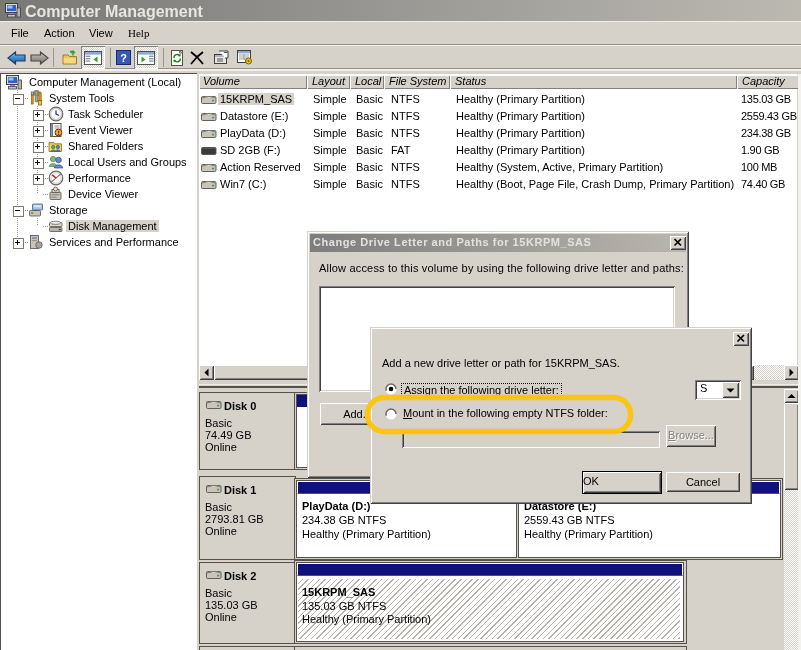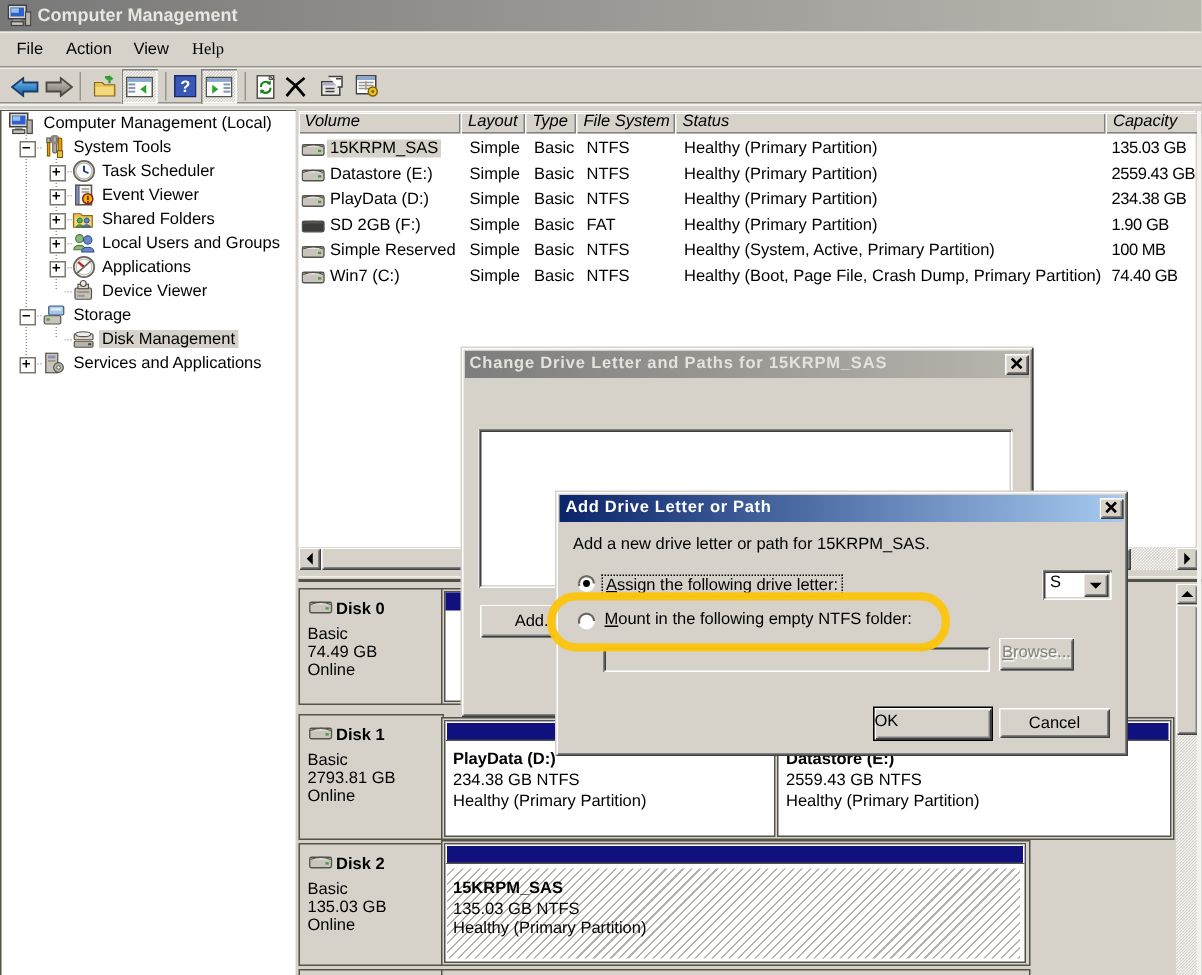--- a/index.html
+++ b/index.html
@@ -7,21 +7,21 @@
        background:#d6d2ca;}
   .abs{position:absolute;}
   .raised1{box-shadow:inset 1px 1px 0 #ffffff, inset -1px -1px 0 #808080;font-style:italic;}
   .sunken{box-shadow:inset 1px 1px 0 #808080, inset -1px -1px 0 #ffffff,
           inset 2px 2px 0 #404040, inset -2px -2px 0 #d6d2ca;}
   .btn{background:#d6d2ca;box-shadow:inset 1px 1px 0 #ffffff, inset -1px -1px 0 #404040,
        inset 2px 2px 0 #d6d2ca, inset -2px -2px 0 #808080;
        text-align:center;color:#000;}
   .dlg{background:#d6d2ca;box-shadow:inset 1px 1px 0 #d6d2ca, inset -1px -1px 0 #404040,
        inset 2px 2px 0 #ffffff, inset -2px -2px 0 #808080;}
-  .ttxt{font-weight:bold;font-size:12px;color:#fff;white-space:nowrap;}
+  .ttxt{font-weight:bold;font-size:16px;color:#fff;white-space:nowrap;}
   .u{text-decoration:underline;}
   .nw{white-space:nowrap;}
 </style></head>
 <body>
 
 <div class="abs" style="left:0;top:0;width:801px;height:21px;background:linear-gradient(90deg,#787878,#bcb9b1);">
   <div class="abs" style="left:5px;top:2px;"><svg width="16" height="16" viewBox="0 0 16 16">
         <rect x="0.5" y="1.5" width="12" height="9" fill="#dcd8d0" stroke="#404040"></rect>
         <rect x="2" y="3" width="9" height="6" fill="#2e62c8"></rect>
         <rect x="2.5" y="3.5" width="5" height="3" fill="#9cc0ee"></rect>
@@ -194,21 +194,21 @@
 <div class="abs nw" style="left:66px;top:156px;padding:0 2px;">Local Users and Groups</div>
 <div class="abs" style="left:33px;top:174px;width:9px;height:9px;background:#fff;border:1px solid #7a786f;"></div>
 <div class="abs" style="left:35px;top:178px;width:5px;height:1px;background:#000;"></div>
 <div class="abs" style="left:37px;top:176px;width:1px;height:5px;background:#000;"></div>
 <div class="abs" style="left:48px;top:170px;"><svg width="16" height="16" viewBox="0 0 16 16">
       <circle cx="8" cy="8" r="6.8" fill="#f4f2ee" stroke="#6a675f" stroke-width="1.2"></circle>
       <circle cx="8" cy="8" r="5.2" fill="#fdfdfb" stroke="#c4c0b8" stroke-width="0.7"></circle>
       <path d="M8 8 L4.2 4.8" stroke="#c02020" stroke-width="1.6"></path>
       <path d="M3.2 12.2 L12.8 3.8" stroke="#6a675f" stroke-width="1.1"></path>
     </svg></div>
-<div class="abs nw" style="left:66px;top:172px;padding:0 2px;">Applications</div>
+<div class="abs nw" style="left:66px;top:172px;padding:0 2px;">Performance</div>
 <div class="abs" style="left:48px;top:186px;"><svg width="16" height="16" viewBox="0 0 16 16">
       <rect x="2" y="6" width="11" height="7.5" rx="1" fill="#c8c4bc" stroke="#55524a" stroke-width="0.8"></rect>
       <rect x="4" y="3.5" width="7" height="3" fill="#dcd8d0" stroke="#55524a" stroke-width="0.8"></rect>
       <circle cx="7.5" cy="3" r="2" fill="#e8e6e0" stroke="#55524a" stroke-width="0.8"></circle>
       <rect x="3.5" y="8" width="8" height="1.4" fill="#9a968e"></rect>
       <rect x="3.5" y="10.5" width="5" height="1.4" fill="#9a968e"></rect>
     </svg></div>
 <div class="abs nw" style="left:66px;top:188px;padding:0 2px;">Device Viewer</div>
 <div class="abs" style="left:13px;top:206px;width:9px;height:9px;background:#fff;border:1px solid #7a786f;"></div>
 <div class="abs" style="left:15px;top:210px;width:5px;height:1px;background:#000;"></div>
@@ -229,31 +229,31 @@
 <div class="abs" style="left:13px;top:238px;width:9px;height:9px;background:#fff;border:1px solid #7a786f;"></div>
 <div class="abs" style="left:15px;top:242px;width:5px;height:1px;background:#000;"></div>
 <div class="abs" style="left:17px;top:240px;width:1px;height:5px;background:#000;"></div>
 <div class="abs" style="left:28px;top:234px;"><svg width="16" height="16" viewBox="0 0 16 16">
       <rect x="2.5" y="1.5" width="8" height="13" fill="#c8c4bc" stroke="#55524a" stroke-width="0.8"></rect>
       <rect x="4" y="3" width="5" height="2" fill="#8a98b8"></rect>
       <rect x="4" y="6" width="5" height="1.2" fill="#9a968e"></rect>
       <circle cx="11" cy="11" r="3.2" fill="#b8b4ac" stroke="#55524a" stroke-width="0.8"></circle>
       <circle cx="11" cy="11" r="1.2" fill="#f0eee8" stroke="#55524a" stroke-width="0.6"></circle>
     </svg></div>
-<div class="abs nw" style="left:47px;top:236px;padding:0 2px;">Services and Applications</div>
+<div class="abs nw" style="left:47px;top:236px;padding:0 2px;">Services and Performance</div>
 <div class="abs" style="left:199px;top:74px;width:598px;height:291px;background:#fff;"></div>
 <div class="abs" style="left:199px;top:75px;width:602px;height:14px;">
 <div class="abs raised1" style="left:0px;top:0;width:108px;height:14px;background:#d6d2ca;">
       <div class="abs nw" style="left:4px;top:0px;">Volume</div>
     </div>
 <div class="abs raised1" style="left:108px;top:0;width:43px;height:14px;background:#d6d2ca;">
       <div class="abs nw" style="left:5px;top:0px;">Layout</div>
     </div>
 <div class="abs raised1" style="left:151px;top:0;width:34px;height:14px;background:#d6d2ca;">
-      <div class="abs nw" style="left:5px;top:0px;">Type</div>
+      <div class="abs nw" style="left:5px;top:0px;">Local</div>
     </div>
 <div class="abs raised1" style="left:185px;top:0;width:66px;height:14px;background:#d6d2ca;">
       <div class="abs nw" style="left:5px;top:0px;">File System</div>
     </div>
 <div class="abs raised1" style="left:251px;top:0;width:287px;height:14px;background:#d6d2ca;">
       <div class="abs nw" style="left:5px;top:0px;">Status</div>
     </div>
 <div class="abs raised1" style="left:538px;top:0;width:64px;height:14px;background:#d6d2ca;">
       <div class="abs nw" style="left:5px;top:0px;">Capacity</div>
     </div>
@@ -299,21 +299,21 @@
 <div class="abs nw" style="left:313px;top:144px;">Simple</div>
 <div class="abs nw" style="left:356px;top:144px;">Basic</div>
 <div class="abs nw" style="left:391px;top:144px;">FAT</div>
 <div class="abs nw" style="left:456px;top:144px;">Healthy (Primary Partition)</div>
 <div class="abs nw" style="left:741px;top:144px;letter-spacing:-0.3px;">1.90 GB</div>
 <div class="abs" style="left:201px;top:161px;"><svg width="16" height="12" viewBox="0 0 16 12">
       <rect x="0.5" y="3.5" width="14.5" height="7" rx="1.2" fill="#c9c5bd" stroke="#55524a" stroke-width="0.9"></rect>
       <path d="M1 5 Q8 2.2 14.5 5" fill="#e9e7e1" stroke="#55524a" stroke-width="0.7"></path>
       <rect x="11" y="6.8" width="2.2" height="1.6" fill="#40a040"></rect>
     </svg></div>
-<div class="abs nw" style="left:218px;top:161px;padding:0 2px;">Simple Reserved</div>
+<div class="abs nw" style="left:218px;top:161px;padding:0 2px;">Action Reserved</div>
 <div class="abs nw" style="left:313px;top:161px;">Simple</div>
 <div class="abs nw" style="left:356px;top:161px;">Basic</div>
 <div class="abs nw" style="left:391px;top:161px;">NTFS</div>
 <div class="abs nw" style="left:456px;top:161px;">Healthy (System, Active, Primary Partition)</div>
 <div class="abs nw" style="left:741px;top:161px;letter-spacing:-0.3px;">100 MB</div>
 <div class="abs" style="left:201px;top:178px;"><svg width="16" height="12" viewBox="0 0 16 12">
       <rect x="0.5" y="3.5" width="14.5" height="7" rx="1.2" fill="#c9c5bd" stroke="#55524a" stroke-width="0.9"></rect>
       <path d="M1 5 Q8 2.2 14.5 5" fill="#e9e7e1" stroke="#55524a" stroke-width="0.7"></path>
       <rect x="11" y="6.8" width="2.2" height="1.6" fill="#40a040"></rect>
     </svg></div>
@@ -405,28 +405,26 @@
 
 <div class="abs dlg" style="left:307px;top:231px;width:382px;height:247px;">
   <div class="abs" style="left:3px;top:3px;width:376px;height:18px;background:linear-gradient(90deg,#7d7d7d,#b9b6ae);">
     <div class="abs ttxt" style="left:3px;top:2px;font-size:11px;color:#e4e2dc;letter-spacing:0.55px;">Change Drive Letter and Paths for 15KRPM_SAS</div>
   </div>
   <div class="btn abs" style="left:363px;top:5px;width:16px;height:14px;">
     <svg width="16" height="14">
         <path d="M4.5 3 L11 9.5 M11 3 L4.5 9.5" stroke="#000" stroke-width="1.7"></path>
       </svg>
   </div>
+  <div class="abs nw" style="left:12px;top:31px;letter-spacing:0.18px;">Allow access to this volume by using the following drive letter and paths:</div>
   <div class="abs sunken" style="left:12px;top:55px;width:356px;height:106px;background:#fff;"></div>
   <div class="btn abs" style="left:13px;top:172px;width:75px;height:22px;line-height:22px;">Add...</div>
 </div>
 
 <div class="abs dlg" style="left:370px;top:327px;width:382px;height:177px;">
-  <div class="abs" style="left:3px;top:3px;width:376px;height:18px;background:linear-gradient(90deg,#0a246a,#a6caf0);">
-    <div class="abs ttxt" style="left:4px;top:2px;font-size:11px;letter-spacing:0.45px;">Add Drive Letter or Path</div>
-  </div>
   <div class="btn abs" style="left:363px;top:5px;width:16px;height:14px;">
     <svg width="16" height="14">
         <path d="M4.5 3 L11 9.5 M11 3 L4.5 9.5" stroke="#000" stroke-width="1.7"></path>
       </svg>
   </div>
   <div class="abs nw" style="left:12px;top:30px;">Add a new drive letter or path for 15KRPM_SAS.</div>
 
   <div class="abs" style="left:15px;top:56px;"><svg width="12" height="12" viewBox="0 0 12 12">
         <circle cx="6" cy="6" r="5.6" fill="#fff"></circle>
         <path d="M1 6 A5 5 0 0 1 11 6" fill="none" stroke="#6a675f" stroke-width="1.5"></path>

